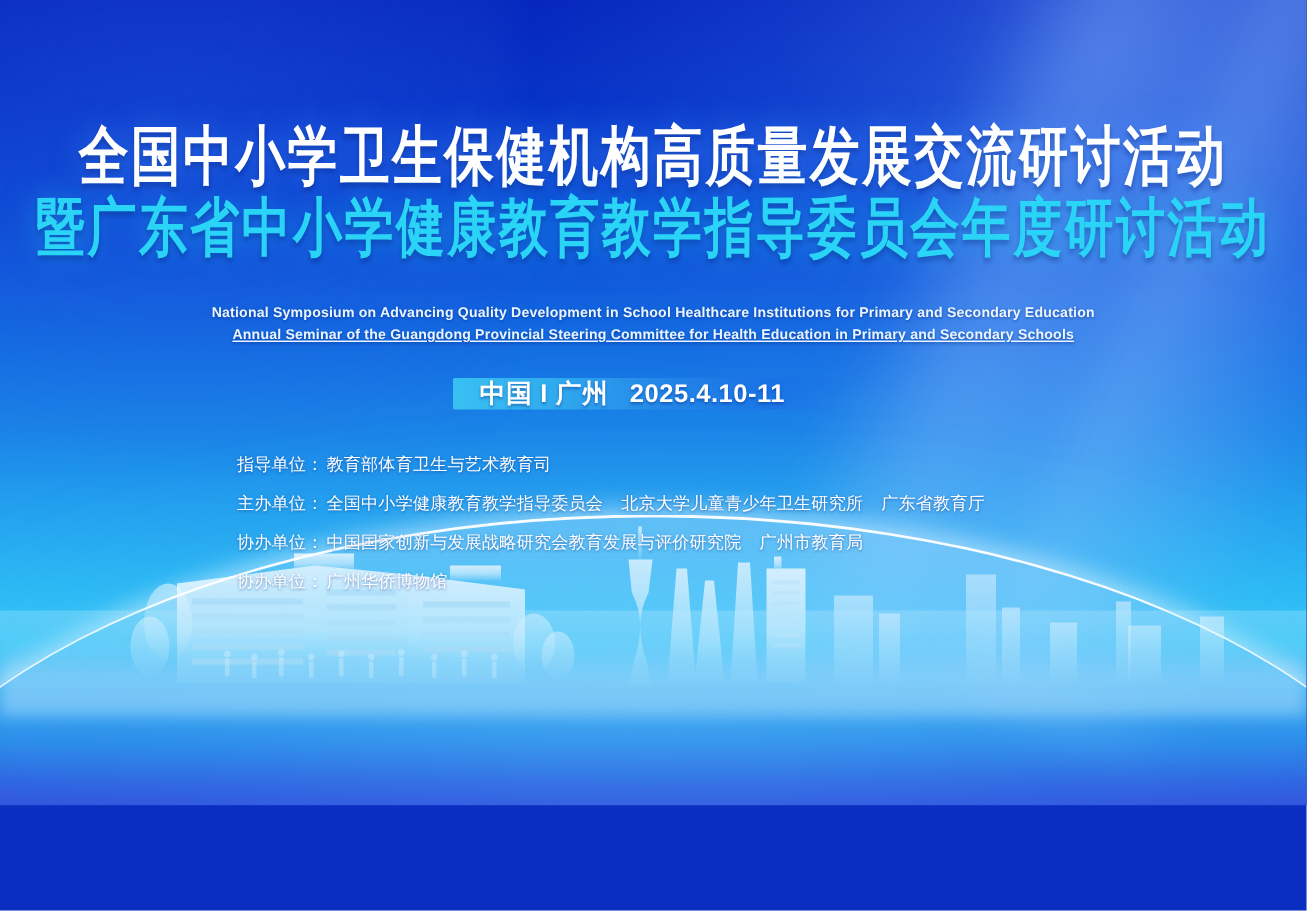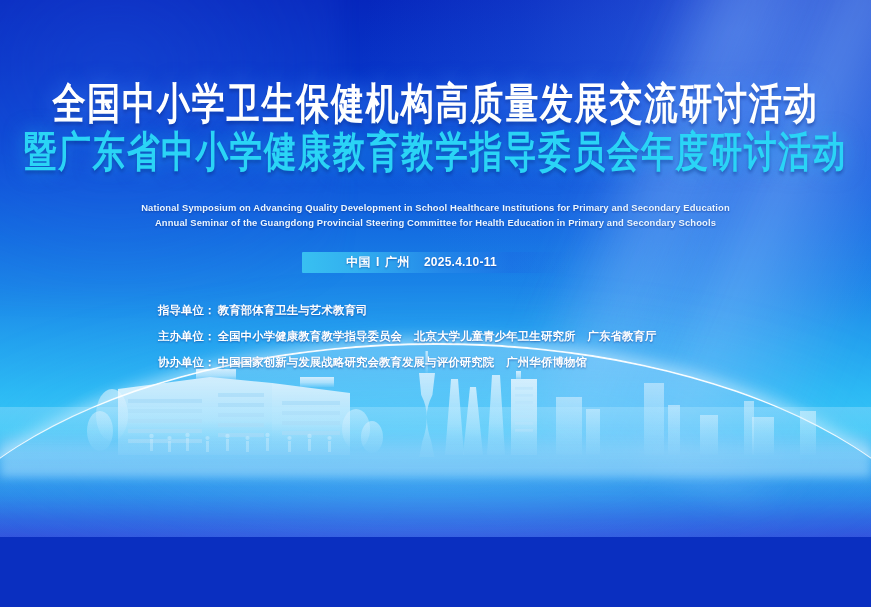--- a/index.html
+++ b/index.html
@@ -104,50 +104,50 @@
   .en1,.en2{
     text-align:center;
     color:#eaf6ff;
     font-weight:700;
     font-size:9.4px;
     letter-spacing:.015em;
     white-space:nowrap;
     text-shadow:0 1px 2px rgba(5,35,130,.55);
   }
   .en1{margin-top:38px;}
-  .en2{margin-top:4.5px;}
+  .en2{margin-top:4.5px;text-decoration:underline;}
 
   
   .badge-row{margin-top:24px;display:flex;justify-content:center;}
   .badge{
     position:relative;
     width:268px;height:21px;
     display:flex;align-items:center;justify-content:center;
     background:linear-gradient(90deg,
       rgba(58,196,242,.95) 0%,
       rgba(52,178,240,.92) 22%,
       rgba(40,140,234,.70) 52%,
       rgba(28,96,226,.28) 78%,
       rgba(24,80,220,0) 100%);
     border-radius:1px;
   }
   .badge-txt{
-    color:#ffffff;font-weight:700;font-size:12px;letter-spacing:.04em;
+    color:#ffffff;font-weight:700;font-size:17px;letter-spacing:.04em;
     white-space:nowrap;text-shadow:0 1px 2px rgba(5,35,130,.45);
     transform:translateX(-14px);
   }
   .badge-txt .sep{margin:0 5px;font-weight:700;}
   .badge-txt .date{margin-left:14px;letter-spacing:.02em;}
 
   
   .credits{margin-top:32px;padding-left:158px;}
   .credit-line{
     color:#ffffff;
     font-size:11.4px;
-    font-weight:700;
+    font-weight:400;
     line-height:1;
     margin-bottom:14.5px;
     white-space:nowrap;
     letter-spacing:.012em;
     text-shadow:0 1px 2px rgba(5,35,130,.5);
   }
   .credit-line .lbl{margin-right:2px;}
   .credit-line .gap{display:inline-block;width:12px;}
 </style>
 </head>
@@ -300,19 +300,22 @@
       <div class="credit-line">
         <span class="lbl">指导单位：</span><span>教育部体育卫生与艺术教育司</span>
       </div>
 
       <div class="credit-line">
         <span class="lbl">主办单位：</span><span>全国中小学健康教育教学指导委员会</span><span class="gap"></span><span>北京大学儿童青少年卫生研究所</span><span class="gap"></span><span>广东省教育厅</span>
       </div>
 
 
       <div class="credit-line">
-        <span class="lbl">协办单位：</span><span>中国国家创新与发展战略研究会教育发展与评价研究院</span><span class="gap"></span><span>广州华侨博物馆</span>
-      </div>
-
+        <span class="lbl">协办单位：</span><span>中国国家创新与发展战略研究会教育发展与评价研究院</span><span class="gap"></span><span>广州市教育局</span>
+      </div>
+
+      <div class="credit-line">
+        <span class="lbl">协办单位：</span><span>广州华侨博物馆</span>
+      </div>
 
     </div>
   </div>
 </div>
 
 </body></html>

